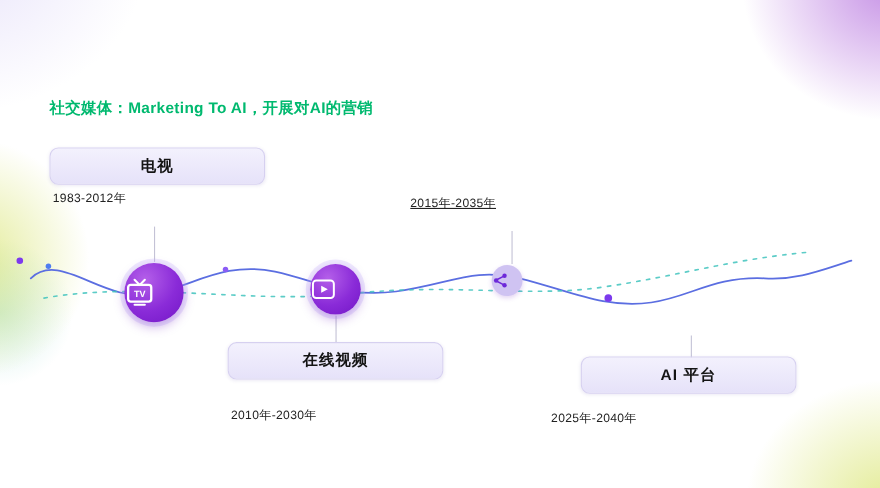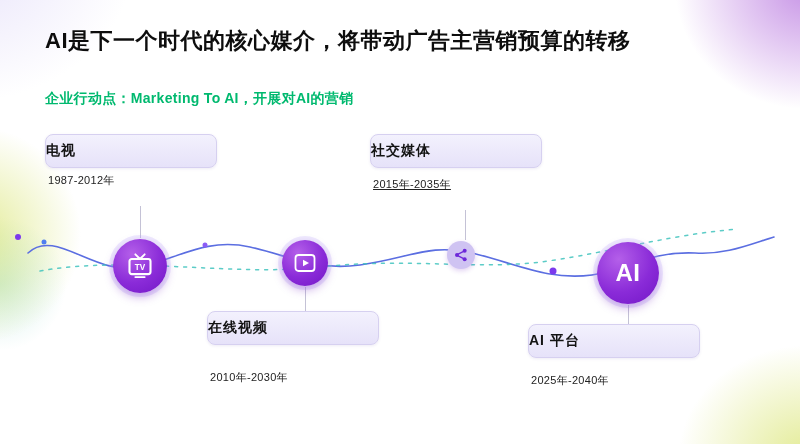--- a/index.html
+++ b/index.html
@@ -29,45 +29,45 @@
 
   .subtitle {
     position: absolute;
     left: 45px; top: 90px; width: 700px;
     font-size: 14px; font-weight: bold; color: #00b96f;
     letter-spacing: 0.3px;
   }
 
   .label-box {
     position: absolute;
-    width: 172px; height: 34px;
+    width: 196px; height: 34px;
     background: linear-gradient(180deg, #f3f1fd 0%, #e6e2f9 100%);
     border: 1px solid #d6d0f0;
     border-radius: 8px;
     box-shadow: 0 1px 3px rgba(80, 60, 160, 0.10);
-    display: flex; align-items: center; 
+    display: flex; align-items: center; justify-content: center;
     font-size: 14px; font-weight: bold; color: #141414;
     letter-spacing: 1px;
     z-index: 4;
   }
   .box-tv     { left: 45px;  top: 134px; }
   .box-social { left: 370px; top: 134px; }
   .box-video  { left: 207px; top: 311px; }
   .box-ai     { left: 528px; top: 324px; }
 
   .period {
     position: absolute;
     font-size: 11px; color: #222222;
     letter-spacing: 0.3px;
     z-index: 4;
   }
   .period-tv     { left: 48px;  top: 173px; }
   .period-social { left: 373px; top: 177px; text-decoration: underline; }
   .period-video  { left: 210px; top: 370px; }
-  .period-ai     { left: 531px; top: 373px; }
+  .period-ai     { left: 501px; top: 373px; }
 
   .wave-svg {
     position: absolute;
     left: 0; top: 205px; width: 800px; height: 120px;
     z-index: 1;
   }
 
   .connector {
     position: absolute;
     width: 1px;
@@ -75,21 +75,21 @@
     z-index: 2;
   }
   .conn-tv     { left: 140px; top: 206px; height: 32px; }
   .conn-social { left: 465px; top: 210px; height: 30px; }
   .conn-video  { left: 305px; top: 287px; height: 25px; }
   .conn-ai     { left: 628px; top: 305px; height: 20px; }
 
   .node {
     position: absolute;
     border-radius: 50%;
-    display: flex; align-items: center; justify-content: center;
+    display: flex; align-items: center; 
     z-index: 5;
   }
   .node-purple {
     background: radial-gradient(circle at 35% 28%, #b45fe9 0%, #8a2bd8 55%, #7216c6 100%);
     box-shadow: 0 4px 10px rgba(110, 30, 190, 0.35), 0 0 0 4px rgba(196, 181, 253, 0.28);
   }
   .node-tv    { left: 113px; top: 239px; width: 54px; height: 54px; }
   .node-video { left: 282px; top: 240px; width: 46px; height: 46px; }
   .node-share {
     left: 447px; top: 241px; width: 28px; height: 28px;
@@ -102,52 +102,48 @@
     letter-spacing: 0.5px;
   }
 
   .node svg { display: block; }
 </style>
 </head>
 <body>
 
 <div class="slide">
 
-  <h1 class="title">AI是下一个时代的核心媒介，将带动广告主营销预算的转移</h1>
 
-  <div class="subtitle">企业行动点：Marketing To AI，开展对AI的营销</div>
+  <div class="subtitle">社交媒体：Marketing To AI，开展对AI的营销</div>
 
   <svg class="wave-svg" viewBox="0 0 800 120" aria-hidden="true">
     <path d="M 28 48 C 55 22, 95 72, 140 62 C 175 55, 205 32, 250 42 C 290 51, 315 66, 360 60 C 410 53, 430 38, 472 48 C 515 58, 548 76, 592 70 C 628 65, 648 46, 695 48 C 725 50, 748 40, 774 32" fill="none" stroke="#5b6ee1" stroke-width="1.6" stroke-linecap="round"></path>
     <path d="M 40 66 C 130 50, 230 72, 320 62 C 410 52, 480 66, 548 56 C 616 46, 668 30, 738 24" fill="none" stroke="#3fc3bd" stroke-width="1.5" stroke-dasharray="3 6" stroke-linecap="round" opacity="0.85"></path>
     <circle cx="18" cy="32" r="3" fill="#7c3aed"></circle>
     <circle cx="44" cy="37" r="2.5" fill="#4f7df0"></circle>
     <circle cx="205" cy="40" r="2.5" fill="#8b5cf6"></circle>
     <circle cx="553" cy="66" r="3.5" fill="#7c3aed"></circle>
   </svg>
 
   <div class="connector conn-tv"></div>
   <div class="connector conn-social"></div>
   <div class="connector conn-video"></div>
   <div class="connector conn-ai"></div>
 
   <div class="label-box box-tv">
     <span>电视</span>
   </div>
-  <div class="label-box box-social">
-    <span>社交媒体</span>
-  </div>
   <div class="label-box box-video">
     <span>在线视频</span>
   </div>
   <div class="label-box box-ai">
     <span>AI 平台</span>
   </div>
 
-  <div class="period period-tv">1987-2012年</div>
+  <div class="period period-tv">1983-2012年</div>
   <div class="period period-social">2015年-2035年</div>
   <div class="period period-video">2010年-2030年</div>
   <div class="period period-ai">2025年-2040年</div>
 
   <div class="node node-purple node-tv">
     <svg width="28" height="28" viewBox="0 0 24 24" aria-hidden="true">
       <path d="M8 2 L12 6 L16 2" fill="none" stroke="#ffffff" stroke-width="1.6" stroke-linecap="round" stroke-linejoin="round"></path>
       <rect x="3" y="6" width="18" height="13" rx="2" fill="none" stroke="#ffffff" stroke-width="1.8"></rect>
       <text x="12" y="15.5" text-anchor="middle" font-size="7" font-weight="bold" fill="#ffffff" font-family="Liberation Sans, DejaVu Sans, sans-serif">TV</text>
       <line x1="8" y1="21.5" x2="16" y2="21.5" stroke="#ffffff" stroke-width="1.6" stroke-linecap="round"></line>
@@ -164,17 +160,14 @@
     </svg>
   </div>
 
   <div class="node node-purple node-video">
     <svg width="24" height="24" viewBox="0 0 24 24" aria-hidden="true">
       <rect x="2.5" y="4" width="19" height="16" rx="3" fill="none" stroke="#ffffff" stroke-width="1.8"></rect>
       <path d="M10 8.8 L16 12 L10 15.2 Z" fill="#ffffff"></path>
     </svg>
   </div>
 
-  <div class="node node-purple node-ai">
-    <span>AI</span>
-  </div>
 
 </div>
 
 </body></html>

